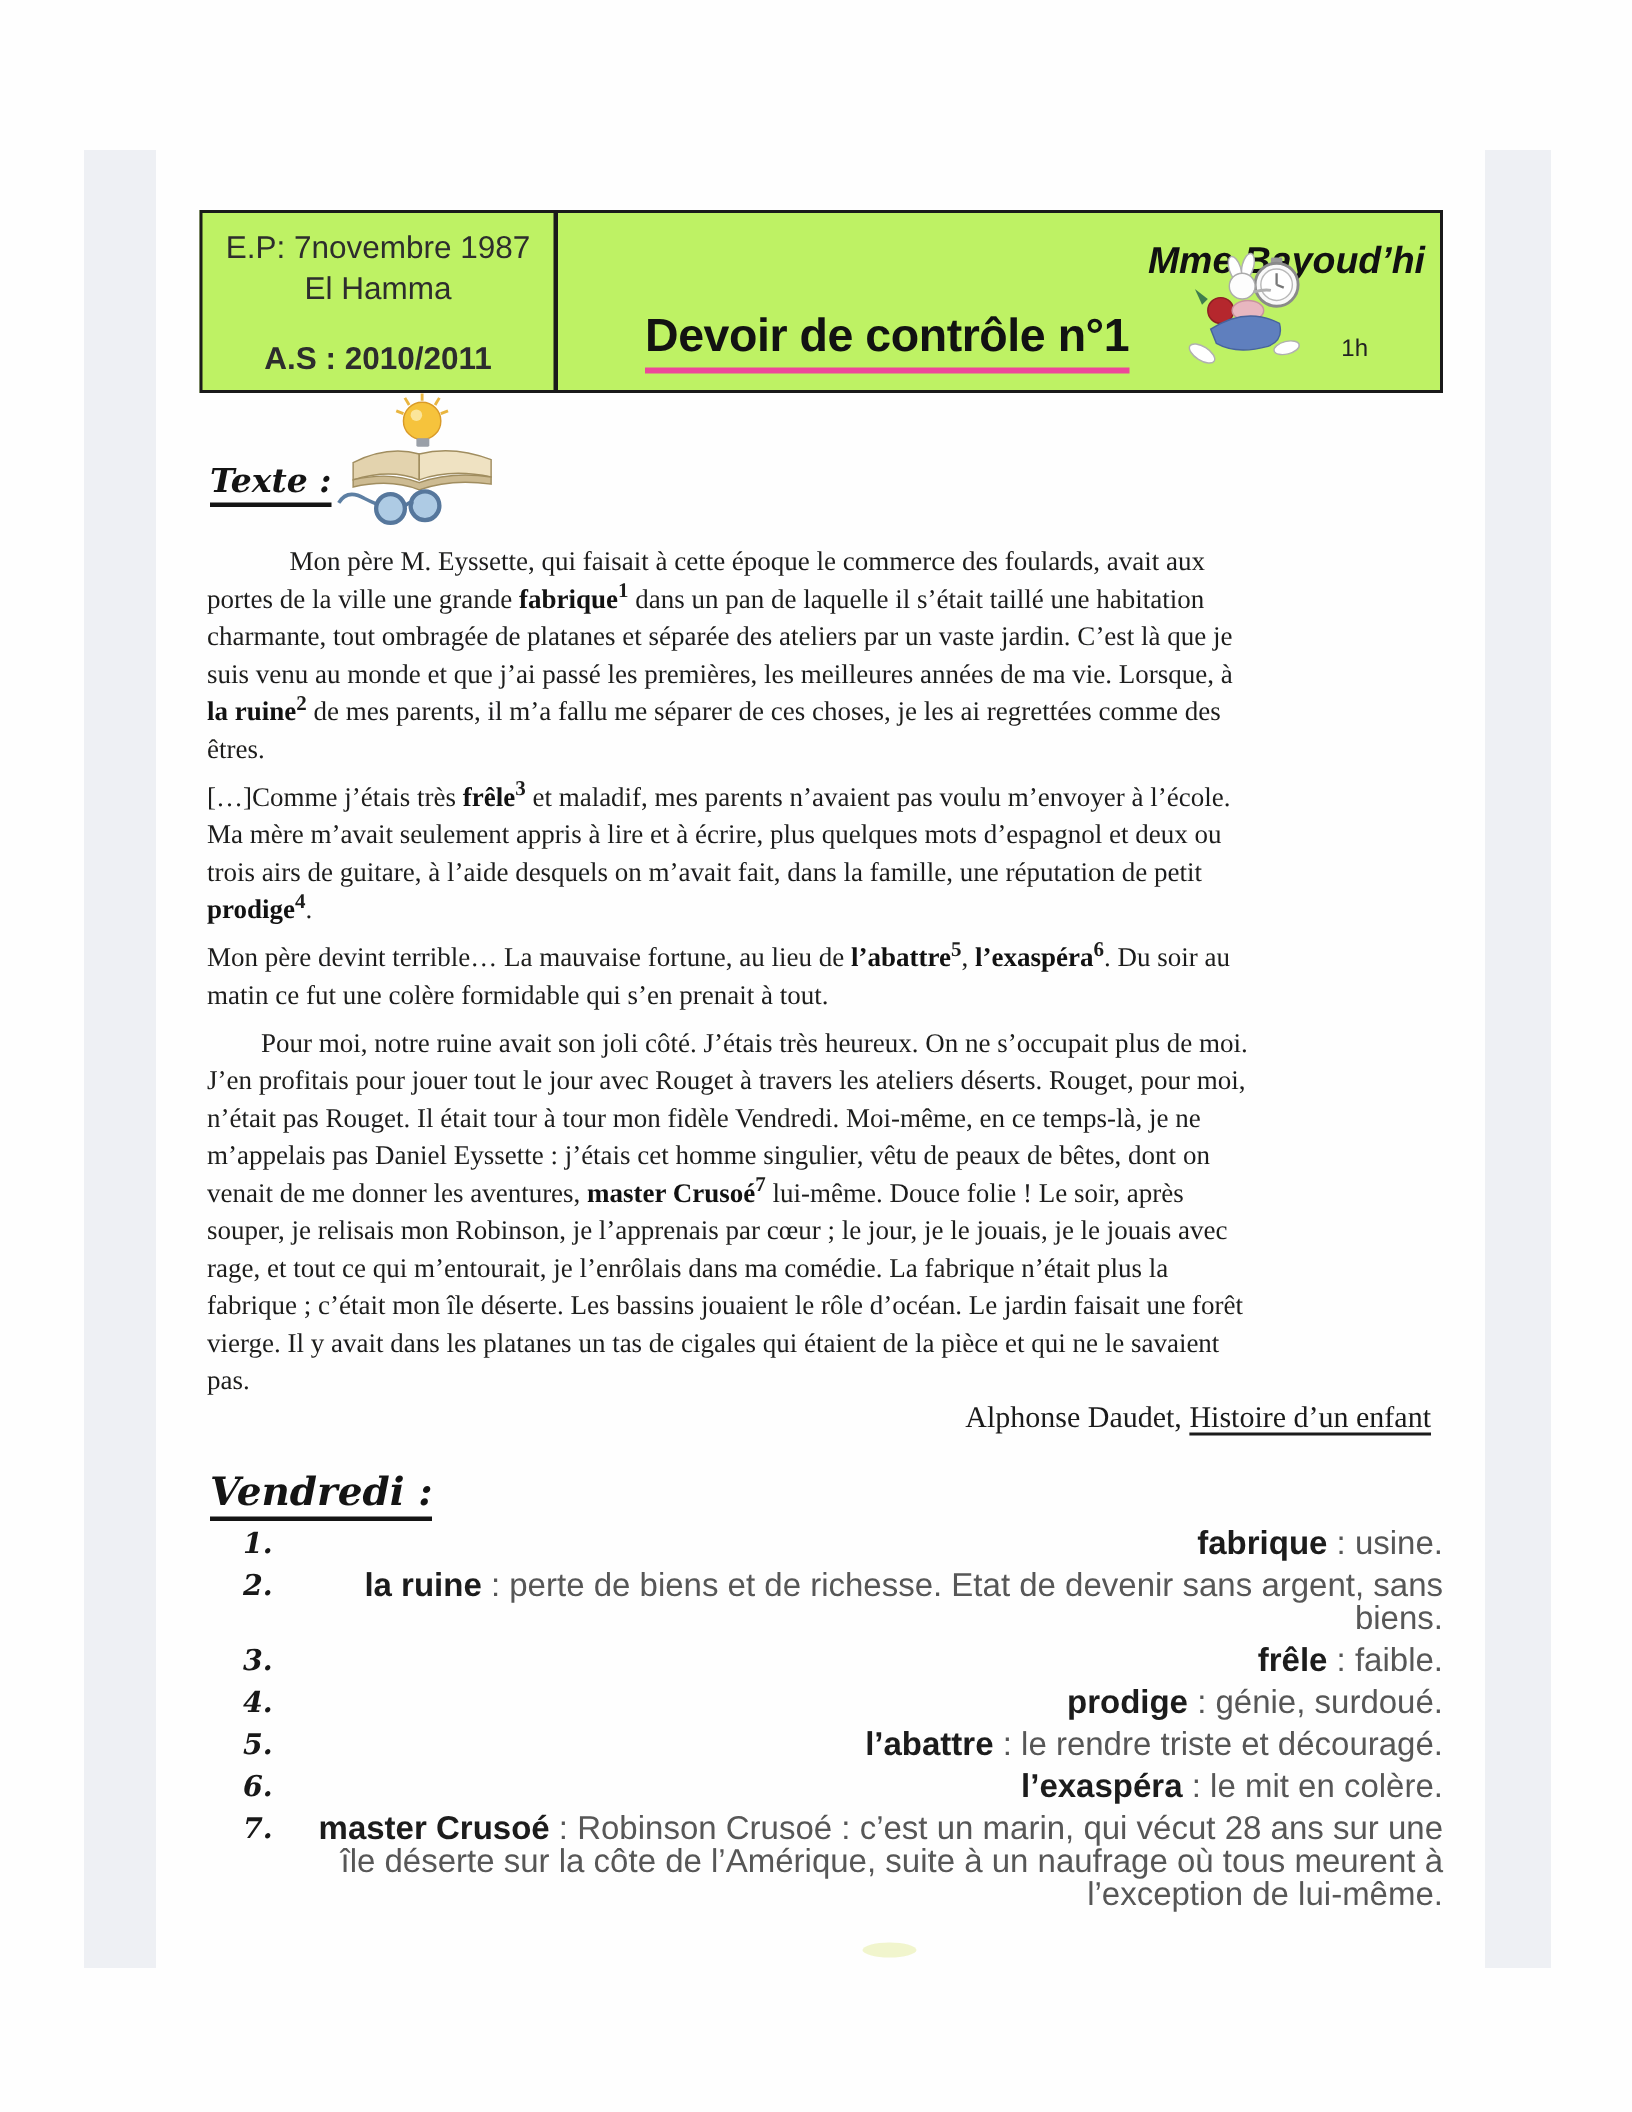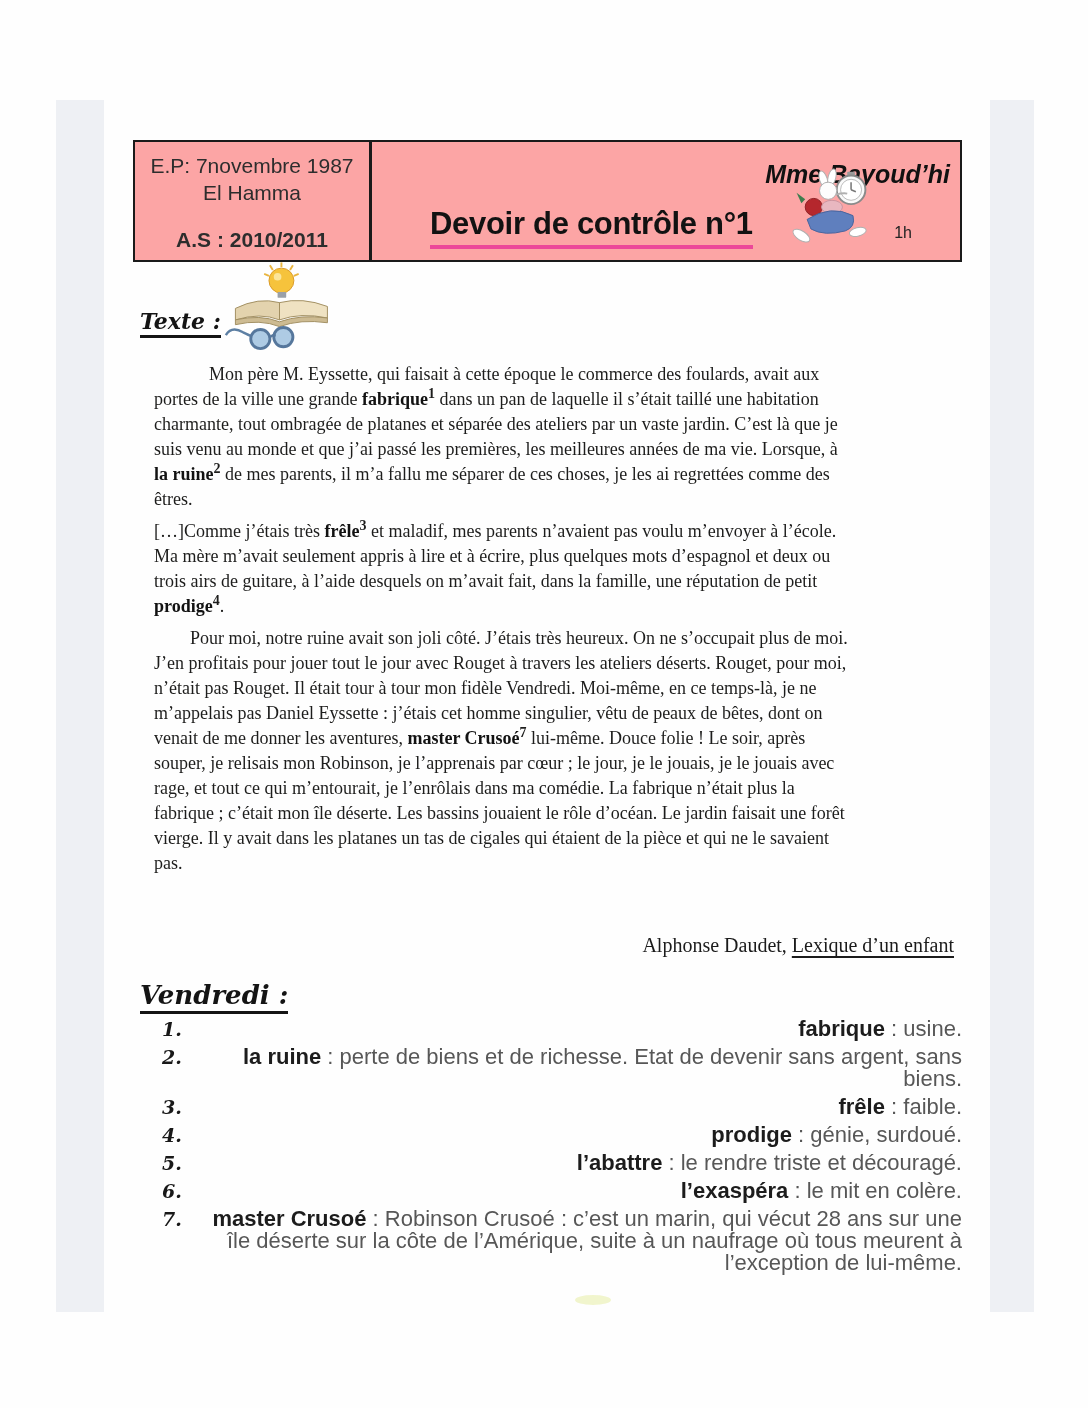--- a/index.html
+++ b/index.html
@@ -4,21 +4,21 @@
 <style>
   html,body{margin:0;padding:0;background:#ffffff;}
   .canvas{position:relative;width:1088px;height:1408px;background:#fefefe;overflow:hidden;
           font-family:"Liberation Serif",serif;color:#1e1e1d;}
   .scan-band{position:absolute;top:100px;height:1212px;background:#eef0f4;}
   .scan-band.left{left:56px;width:48px;}
   .scan-band.right{left:990px;width:44px;}
 
   
   .header-box{position:absolute;left:133px;top:140px;width:825px;height:118px;
-              border:2px solid #1a1a1a;display:flex;background:#fca5a5;}
+              border:2px solid #1a1a1a;display:flex;background:#bef264;}
   .header-left{width:234px;border-right:3px solid #1a1a1a;text-align:center;
                font-family:"Liberation Sans",sans-serif;font-size:21px;color:#2d2d2d;
                padding-top:10px;line-height:27px;}
   .hl-line3{margin-top:20px;font-weight:bold;}
   .header-right{position:relative;flex:1;}
   .teacher{position:absolute;top:18px;right:10px;font-family:Liberation Sans, sans-serif;
            font-style:italic;font-weight:700;font-size:25px;color:#111;}
   .doc-title{position:absolute;left:58px;top:64px;font-family:"Liberation Sans",sans-serif;
              font-weight:700;font-size:31px;color:#121212;border-bottom:4px solid #ec4899;
              padding-bottom:3px;letter-spacing:-0.3px;}
@@ -28,21 +28,21 @@
 
   
   .script-label{position:absolute;font-family:"DejaVu Serif",serif;font-style:italic;
                 font-weight:700;color:#141414;border-bottom:3px solid #141414;padding-bottom:1px;}
   #texte-label{left:140px;top:308px;font-size:22px;}
   #lexique-label{left:140px;top:980px;font-size:26px;}
   .texte-clipart{position:absolute;left:222px;top:258px;}
 
   
   .text-body{position:absolute;left:138px;top:362px;width:845px;font-size:18px;
-             line-height:25px;color:#1d1d1c;margin-left:16px;}
+             line-height:25px;color:#1d1d1c;}
   .text-body p{margin:0 0 7px 0;}
   .text-body b{font-weight:700;color:#121212;}
   .text-body sup{font-weight:700;font-size:14px;line-height:0;vertical-align:7px;}
 
   .attribution{position:absolute;left:138px;top:934px;width:816px;text-align:right;
                font-size:20px;color:#1b1b1b;}
   .attribution .work{text-decoration:underline;text-underline-offset:4px;
                      text-decoration-thickness:2px;}
 
   
@@ -116,25 +116,26 @@
       <path d="M4 80 Q10 70 22 77 Q28 80 31 81" fill="none" stroke="#5d7fa3" stroke-width="2.5"></path>
       <circle cx="40" cy="84" r="10" fill="#aecbe4" stroke="#56779c" stroke-width="3"></circle>
       <circle cx="64" cy="82" r="10" fill="#aecbe4" stroke="#56779c" stroke-width="3"></circle>
       <path d="M50 82 Q57 77 54 82" fill="none" stroke="#56779c" stroke-width="2.5"></path>
     </svg>
   </span>
 
   <div id="text-body" class="text-body">
       <p style="text-indent: 55px;"><span>Mon père M. Eyssette, qui faisait à cette époque le commerce des foulards, avait aux</span><br><span>portes de la ville une grande </span><b>fabrique</b><sup>1</sup><span> dans un pan de laquelle il s’était taillé une habitation</span><br><span>charmante, tout ombragée de platanes et séparée des ateliers par un vaste jardin. C’est là que je</span><br><span>suis venu au monde et que j’ai passé les premières, les meilleures années de ma vie. Lorsque, à</span><br><b>la ruine</b><sup>2</sup><span> de mes parents, il m’a fallu me séparer de ces choses, je les ai regrettées comme des</span><br><span>êtres.</span></p>
       <p><span>[…]Comme j’étais très </span><b>frêle</b><sup>3</sup><span> et maladif, mes parents n’avaient pas voulu m’envoyer à l’école.</span><br><span>Ma mère m’avait seulement appris à lire et à écrire, plus quelques mots d’espagnol et deux ou</span><br><span>trois airs de guitare, à l’aide desquels on m’avait fait, dans la famille, une réputation de petit</span><br><b>prodige</b><sup>4</sup><span>.</span></p>
+      <p><span>Mon père devint terrible… La mauvaise fortune, au lieu de </span><b>l’abattre</b><sup>5</sup><span>, </span><b>l’exaspéra</b><sup>6</sup><span>. Du soir au</span><br><span>matin ce fut une colère formidable qui s’en prenait à tout.</span></p>
       <p style="text-indent: 36px;"><span>Pour moi, notre ruine avait son joli côté. J’étais très heureux. On ne s’occupait plus de moi.</span><br><span>J’en profitais pour jouer tout le jour avec Rouget à travers les ateliers déserts. Rouget, pour moi,</span><br><span>n’était pas Rouget. Il était tour à tour mon fidèle Vendredi. Moi-même, en ce temps-là, je ne</span><br><span>m’appelais pas Daniel Eyssette : j’étais cet homme singulier, vêtu de peaux de bêtes, dont on</span><br><span>venait de me donner les aventures, </span><b>master Crusoé</b><sup>7</sup><span> lui-même. Douce folie ! Le soir, après</span><br><span>souper, je relisais mon Robinson, je l’apprenais par cœur ; le jour, je le jouais, je le jouais avec</span><br><span>rage, et tout ce qui m’entourait, je l’enrôlais dans ma comédie. La fabrique n’était plus la</span><br><span>fabrique ; c’était mon île déserte. Les bassins jouaient le rôle d’océan. Le jardin faisait une forêt</span><br><span>vierge. Il y avait dans les platanes un tas de cigales qui étaient de la pièce et qui ne le savaient</span><br><span>pas.</span></p>
     </div>
 
   <div class="attribution">
-    <span>Alphonse Daudet, </span><span class="work">Lexique d’un enfant</span>
+    <span>Alphonse Daudet, </span><span class="work">Histoire d’un enfant</span>
   </div>
 
   <div id="lexique-label" class="script-label">Vendredi :</div>
   <div id="lex-list" class="lex-list">
       <div class="lex-item">
         <span class="lex-num">1.</span>
         <div class="lex-text"><span class="lex-term">fabrique</span><span class="lex-def"> : usine.</span></div>
       </div>
       <div class="lex-item">
         <span class="lex-num">2.</span>

